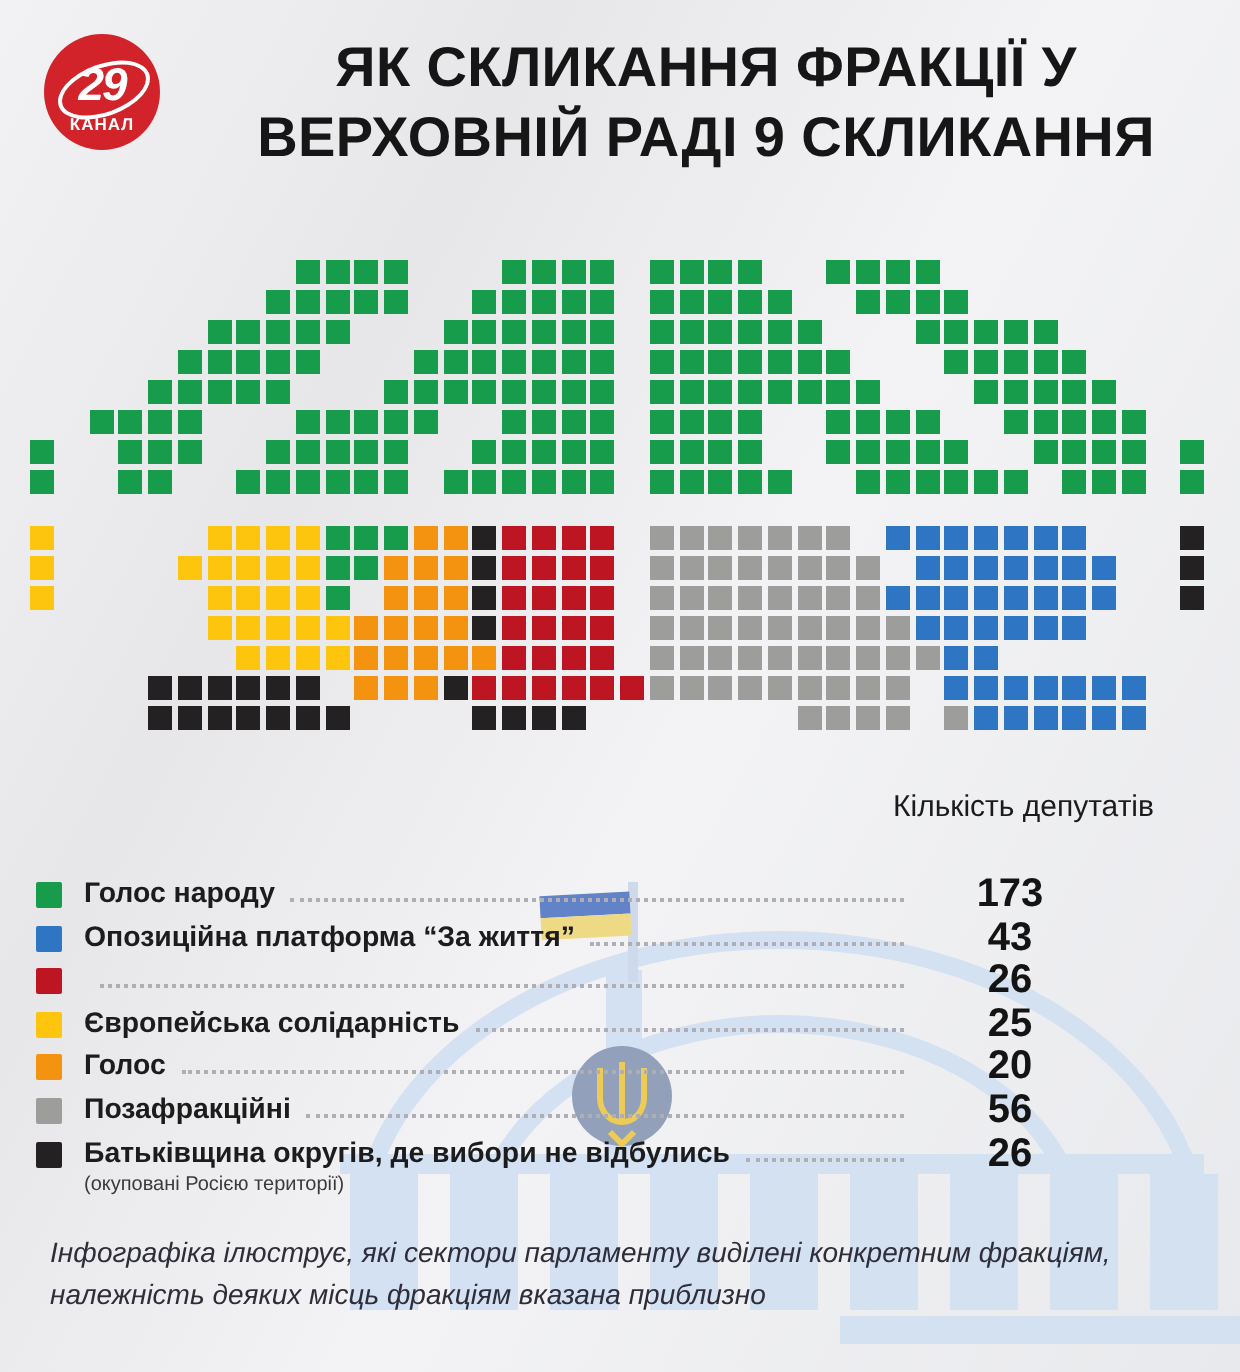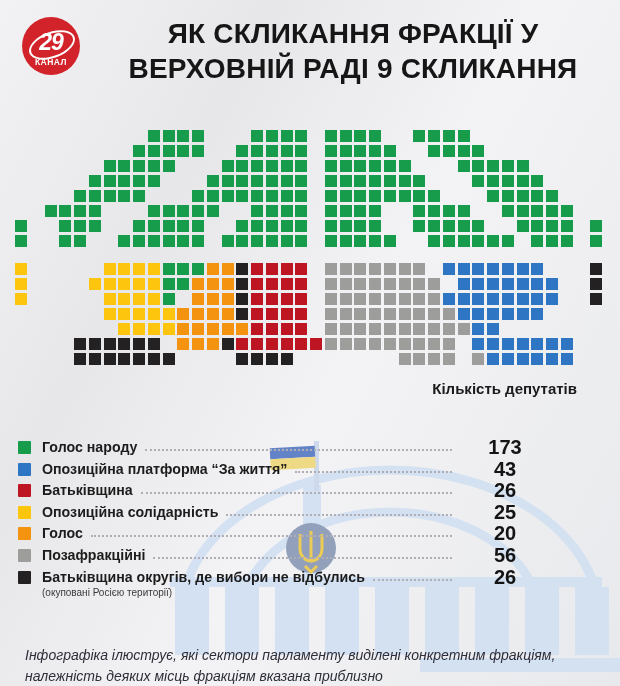--- a/index.html
+++ b/index.html
@@ -15,30 +15,30 @@
   .logo-label{position:absolute;left:0;bottom:8px;width:100%;text-align:center;color:#fff;font-size:8.5px;font-weight:700;letter-spacing:.5px;}
   
   .title{position:absolute;left:92px;right:6px;top:16px;text-align:center;color:#161616;font-weight:800;font-size:28px;line-height:35px;letter-spacing:.2px;}
   .title span{display:block;white-space:nowrap;}
   
   .seatmap{position:absolute;left:0;top:0;width:620px;height:380px;}
   .seat{position:absolute;width:12px;height:12px;}
   
   .watermark{position:absolute;left:150px;top:425px;width:470px;height:255px;pointer-events:none;}
   
-  .amount-header{position:absolute;top:380px;right:43px;font-size:15px;font-weight:700;color:#1b1b1b;}
+  .amount-header{position:absolute;top:395px;right:43px;font-size:15px;font-weight:400;color:#1b1b1b;}
   .legend{position:absolute;left:18px;top:438px;width:532px;}
   .lrow{display:flex;align-items:flex-start;height:21.6px;}
   .chip{flex:0 0 13px;width:13px;height:13px;margin:3px 11px 0 0;border-radius:1px;}
   .llabel{font-size:14.2px;font-weight:600;color:#1c1c1c;line-height:19px;white-space:nowrap;}
   .lnote{display:block;font-size:10px;font-weight:400;color:#3a3a3a;line-height:11px;}
   .leader{flex:1;height:11px;border-bottom:2px dotted #aeaeb4;margin:0 8px;}
   .lvalue{flex:0 0 90px;text-align:center;font-size:20px;font-weight:800;color:#141414;margin-top:-2px;}
   
-  .footer{position:absolute;left:25px;top:645px;font-size:14px;font-style:italic;font-weight:500;color:#2e2e3a;line-height:21px;}
+  .footer{position:absolute;left:25px;top:616px;font-size:14px;font-style:italic;font-weight:500;color:#2e2e3a;line-height:21px;}
   .footer span{display:block;}
 </style>
 </head>
 <body>
 
 <div class="canvas">
 
   <div class="logo">
     <div class="logo-swoosh"></div>
     <div class="logo-number">29</div>
@@ -495,32 +495,28 @@
     <span class="llabel">
       <span>Опозиційна платформа “За життя”</span>
       
     </span>
     <span class="leader"></span>
     <span class="lvalue">43</span>
   </div>
 
   <div class="lrow">
     <span class="chip" style="background: rgb(189, 22, 34);"></span>
-    <span class="llabel">
-      <span>Батьківщина</span>
-      
-    </span>
     <span class="leader"></span>
     <span class="lvalue">26</span>
   </div>
 
   <div class="lrow">
     <span class="chip" style="background: rgb(253, 197, 14);"></span>
     <span class="llabel">
-      <span>Опозиційна солідарність</span>
+      <span>Європейська солідарність</span>
       
     </span>
     <span class="leader"></span>
     <span class="lvalue">25</span>
   </div>
 
   <div class="lrow">
     <span class="chip" style="background: rgb(243, 147, 15);"></span>
     <span class="llabel">
       <span>Голос</span>

